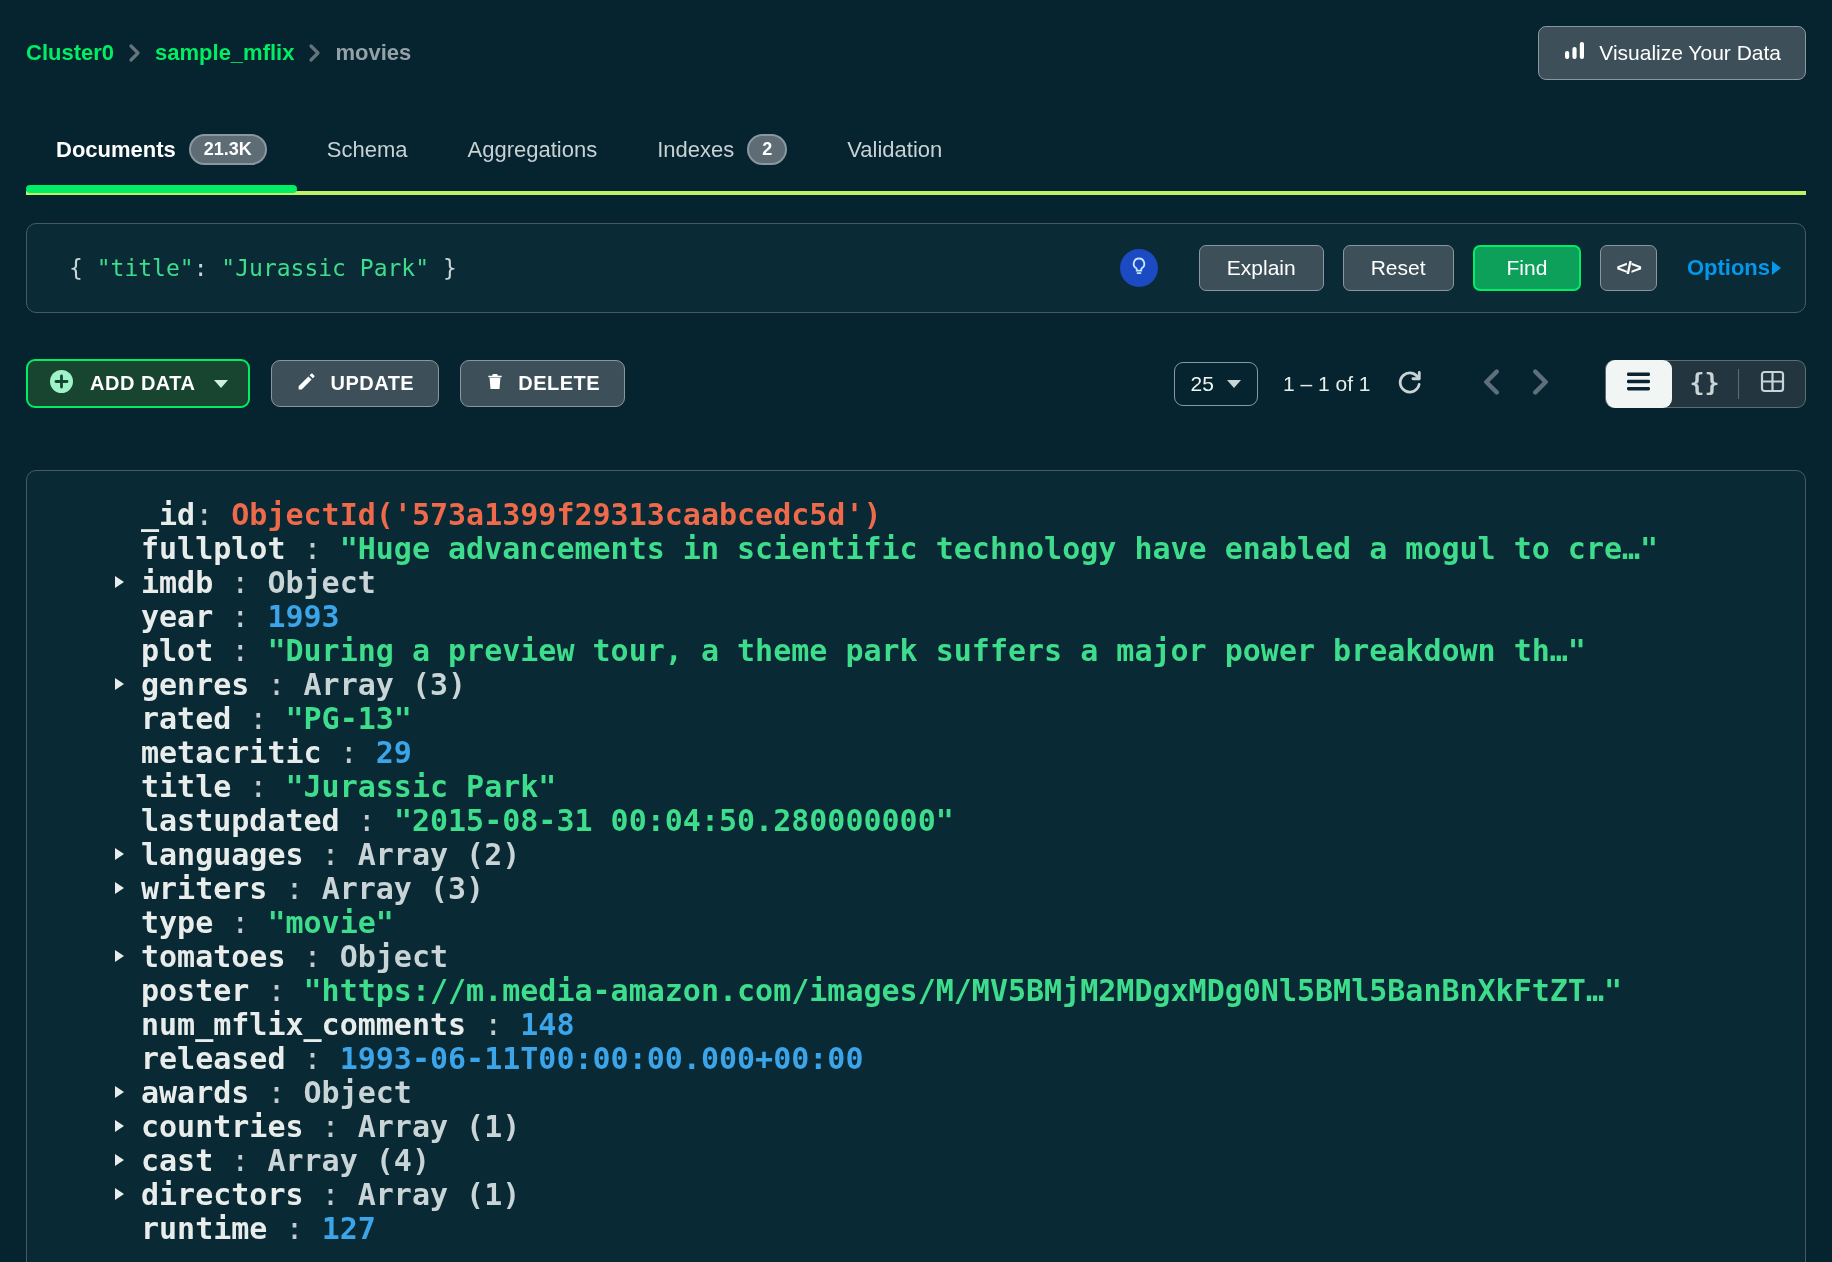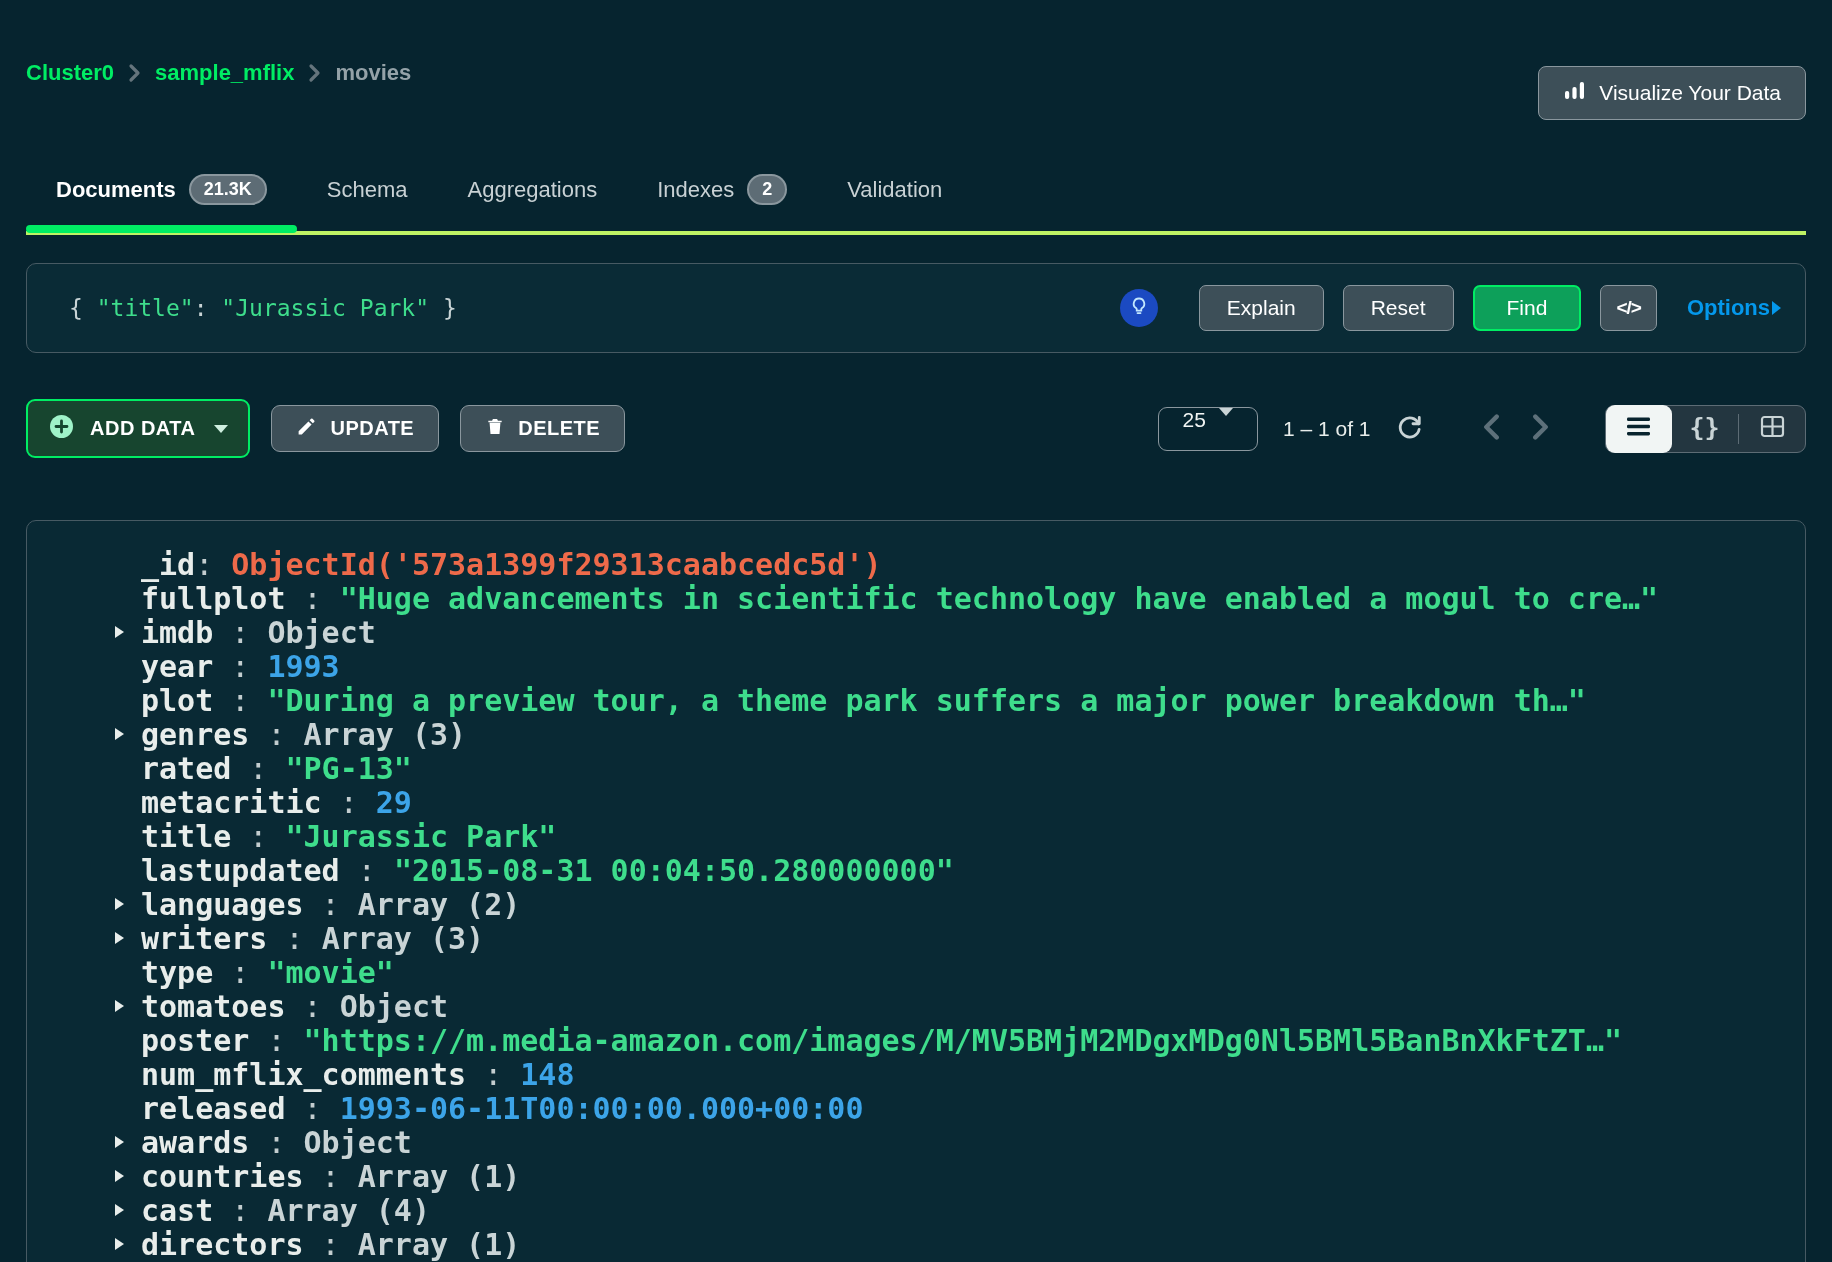--- a/index.html
+++ b/index.html
@@ -18,21 +18,21 @@
   .crumb { color: var(--accent-green, #00ED64); cursor: pointer; }
   .crumb[data-current="true"] { color: #94A2A8; cursor: default; }
   .bc-chev { margin: 0 14px; display: flex; align-items: center; }
   .crumb-item:last-child .bc-chev { display: none; }
 
   .visualize-btn {
     display: flex; align-items: center; gap: 13px;
     background: var(--button-gray, #3D4F58);
     border: 1px solid var(--button-border, #8A979E);
     border-radius: 8px; height: 54px; padding: 0 24px;
-    font-size: 21px; font-weight: 500; color: #fff; cursor: pointer; margin-top: 40px;
+    font-size: 21px; font-weight: 500; color: #fff; cursor: pointer;
   }
 
   
   .tabs { display: flex; margin-top: 36px; border-bottom: 4px solid #bef264; }
   .tab {
     position: relative; display: flex; align-items: center; gap: 13px;
     padding: 18px 30px 26px; font-size: 22px; color: #C8D1D4; cursor: pointer;
   }
   .tab[data-active="true"] { color: #FFFFFF; font-weight: 700; }
   .tab[data-active="true"]::after {
@@ -67,37 +67,37 @@
     padding: 0 27px; margin-left: 19px; font-family: "Liberation Sans", sans-serif; cursor: pointer;
   }
   .qbtn.find { background: var(--find-green, #0DA05A); border: 2px solid var(--accent-green, #00ED64); padding: 0 32px; }
   .qbtn.code { padding: 0 15px; font-weight: 700; font-size: 19px; letter-spacing: -1px; }
   .options { display: flex; align-items: center; gap: 2px; margin-left: 30px; color: var(--link-blue, #0498EC); font-size: 22px; font-weight: 700; cursor: pointer; }
   .caret-right-blue { width: 0; height: 0; border-left: 9px solid var(--link-blue, #0498EC); border-top: 7px solid transparent; border-bottom: 7px solid transparent; }
 
   
   .toolbar { margin-top: 46px; display: flex; align-items: center; }
   .btn-adddata {
-    height: 59px; border-radius: 9px;
+    height: 49px; border-radius: 9px;
     background: var(--add-data-green, #17452F); border: 2px solid var(--accent-green, #00ED64);
     color: #fff; font-weight: 700; font-size: 20px; letter-spacing: .5px;
     display: flex; align-items: center; gap: 15px; padding: 0 20px; cursor: pointer;
   }
   .btn-gray {
     height: 47px; border-radius: 9px;
     background: var(--button-gray, #3D4F58); border: 1px solid var(--button-border, #8A979E);
     color: #fff; font-weight: 700; font-size: 20px; letter-spacing: .5px;
     display: flex; align-items: center; gap: 13px; padding: 0 24px; margin-left: 21px; cursor: pointer;
   }
   .caret-down-white { width: 0; height: 0; border-top: 8px solid #CFEFE0; border-left: 7px solid transparent; border-right: 7px solid transparent; margin-left: 4px; }
 
   .toolbar-right { margin-left: auto; display: flex; align-items: center; }
   .page-size {
     height: 44px; border: 1px solid var(--button-border, #8A979E); border-radius: 9px;
-    display: flex; align-items: flex-start; gap: 13px; padding: 0 24px;
+    display: flex; align-items: center; gap: 13px; padding: 0 16px;
     font-size: 21px; color: #F1F5F4; cursor: pointer;
   }
   .caret-down-sm { width: 0; height: 0; border-top: 8px solid #C9D4D6; border-left: 7px solid transparent; border-right: 7px solid transparent; }
   .range { margin: 0 24px 0 25px; font-size: 21px; color: #E8EDEB; white-space: pre; }
   .icon-btn { background: none; border: none; display: flex; align-items: center; cursor: pointer; padding: 0; }
   .refresh-btn { margin-right: 44px; }
   .pg-chev { margin: 0 16px; }
   .view-toggle {
     display: flex; align-items: center; height: 48px;
     border: 1px solid var(--badge-gray, #5D6C75); background: #233640; border-radius: 9px;

